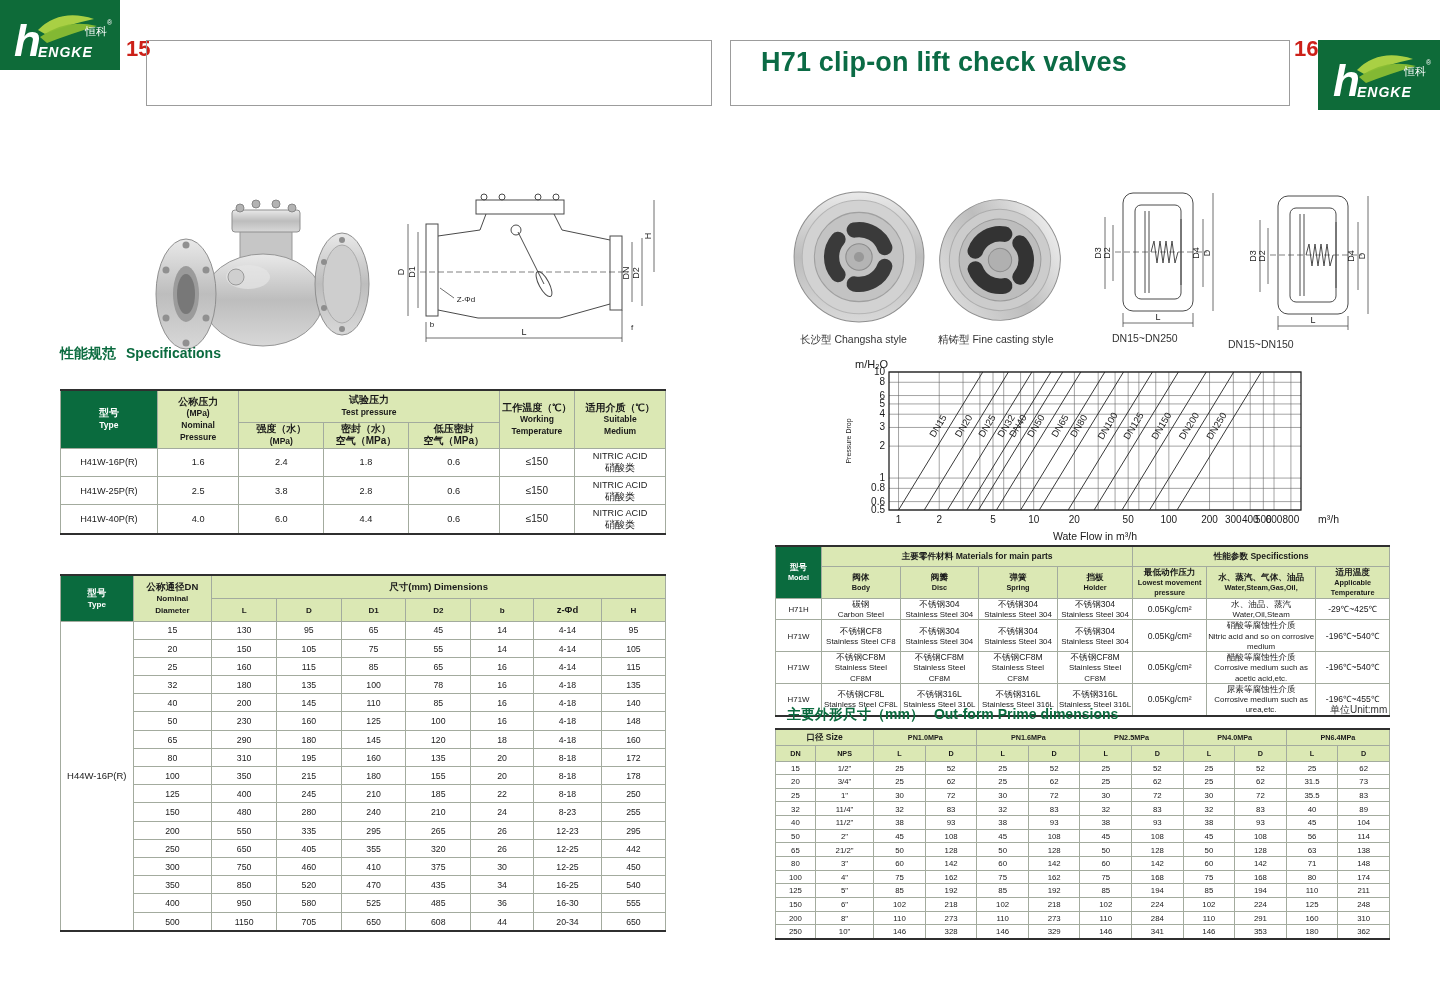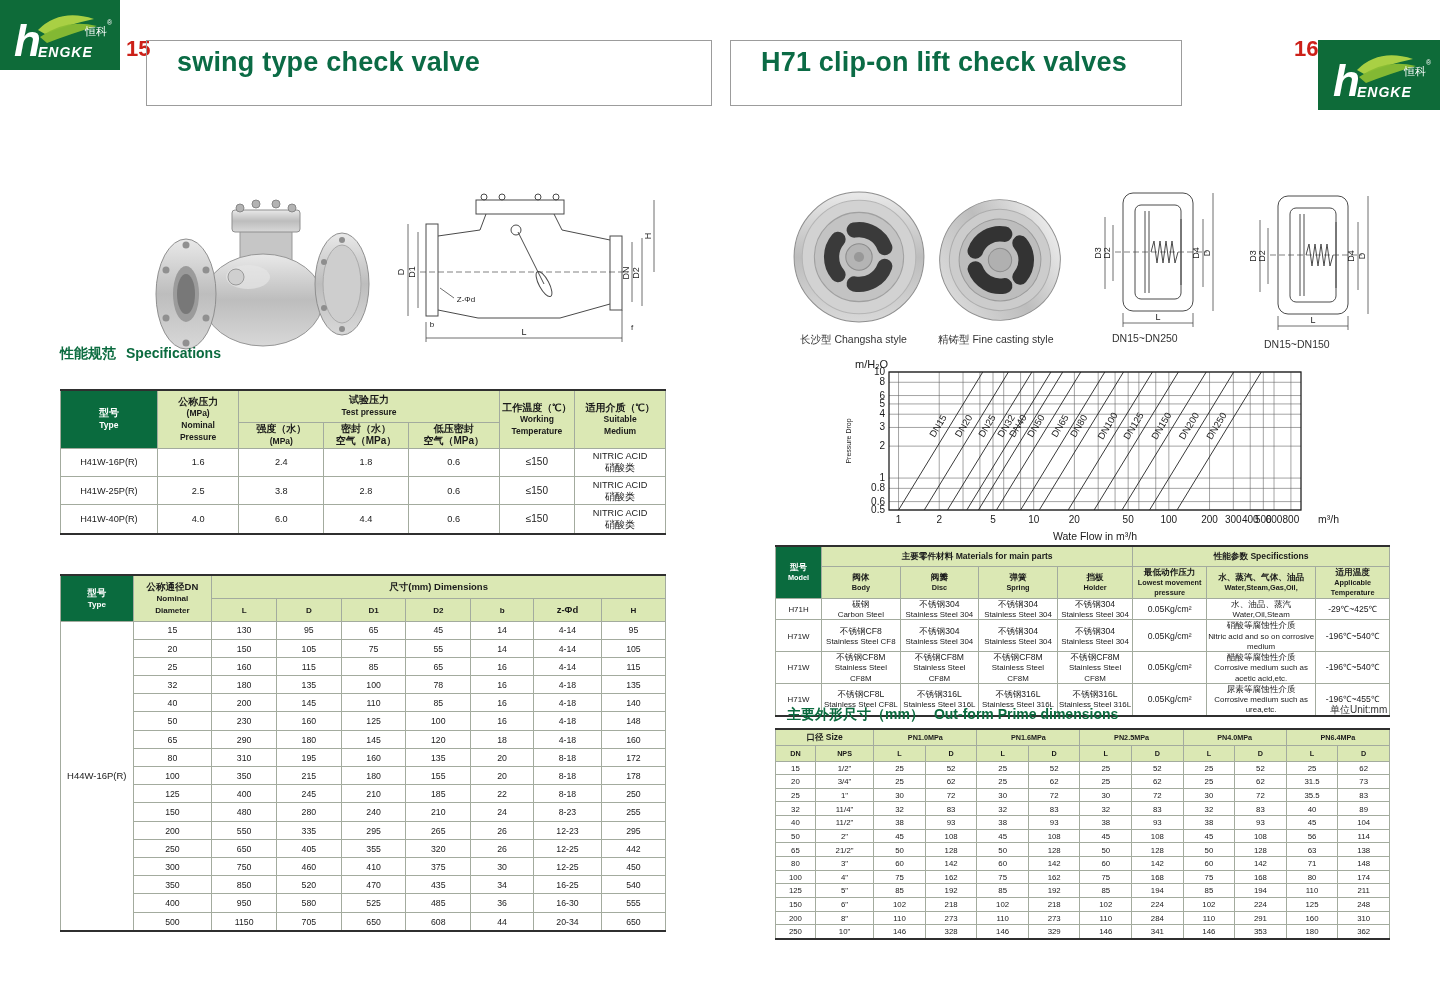--- a/index.html
+++ b/index.html
@@ -48,24 +48,23 @@
       <path d="M38 30 Q60 8 94 19 Q66 25 45 34 Z" fill="#a9d044"></path>
       <path d="M40 37 Q66 18 97 26 Q70 34 47 43 Z" fill="#8abd33" opacity="0.95"></path>
       <text x="14" y="56" font-size="44" font-weight="bold" font-style="italic" fill="#fff">h</text>
       <text x="38" y="57" font-size="14" font-weight="bold" font-style="italic" fill="#fff" letter-spacing="1">ENGKE</text>
       <text x="85" y="35" font-size="11" fill="#fff">恒科</text>
       <text x="107" y="25" font-size="7" fill="#fff">®</text>
     </svg>
   </div>
   <div class="abs pagenum" style="left:126px;top:38px;">15</div>
   <div class="abs titlebox" style="left:146px;top:40px;width:566px;height:66px;">
-    <div class="title-en">swing type check valve</div>
-  </div>
-
-  <div class="abs titlebox" style="left:730px;top:40px;width:452px;height:66px;">
+  </div>
+
+  <div class="abs titlebox" style="left:730px;top:40px;width:560px;height:66px;">
     <div class="title-en">H71 clip-on lift check valves</div>
   </div>
   <div class="abs pagenum" style="left:1294px;top:38px;">16</div>
   <div class="abs logo" style="left:1318px;top:40px;width:122px;height:70px;">
     <svg width="122" height="70" viewBox="0 0 120 70">
       <path d="M38 30 Q60 8 94 19 Q66 25 45 34 Z" fill="#a9d044"></path>
       <path d="M40 37 Q66 18 97 26 Q70 34 47 43 Z" fill="#8abd33" opacity="0.95"></path>
       <text x="14" y="56" font-size="44" font-weight="bold" font-style="italic" fill="#fff">h</text>
       <text x="38" y="57" font-size="14" font-weight="bold" font-style="italic" fill="#fff" letter-spacing="1">ENGKE</text>
       <text x="85" y="35" font-size="11" fill="#fff">恒科</text>
@@ -497,21 +496,21 @@
         </g>
         <g fill="#222" font-size="9">
           <text x="16" y="70" text-anchor="middle" font-size="9" transform="rotate(-90 16 70)">D3</text>
           <text x="25" y="70" text-anchor="middle" font-size="9" transform="rotate(-90 25 70)">D2</text>
           <text x="114" y="70" text-anchor="middle" font-size="9" transform="rotate(-90 114 70)">D4</text>
           <text x="125" y="70" text-anchor="middle" font-size="9" transform="rotate(-90 125 70)">D</text>
           <text x="73" y="137" text-anchor="middle" font-size="9" transform="">L</text>
         </g>
       </svg></div>
   <div class="abs cap" style="left:1112px;top:332px;">DN15~DN250</div>
-  <div class="abs cap" style="left:1264px;top:338px;">DN15~DN150</div>
+  <div class="abs cap" style="left:1228px;top:338px;">DN15~DN150</div>
 
   <div id="chart" class="abs" style="left:843px;top:358px;width:500px;height:186px;"><svg width="500" height="186" viewBox="0 0 500 186">
         <g stroke="#666" stroke-width="0.6">
           <line x1="55.53953284281607" y1="14" x2="55.53953284281607" y2="152"></line>
           <line x1="96.22587205444307" y1="14" x2="96.22587205444307" y2="152"></line>
           <line x1="120.02585478486563" y1="14" x2="120.02585478486563" y2="152"></line>
           <line x1="136.91221126607007" y1="14" x2="136.91221126607007" y2="152"></line>
           <line x1="150.01028693641013" y1="14" x2="150.01028693641013" y2="152"></line>
           <line x1="160.7121939964926" y1="14" x2="160.7121939964926" y2="152"></line>
           <line x1="177.59855047769705" y1="14" x2="177.59855047769705" y2="152"></line>

